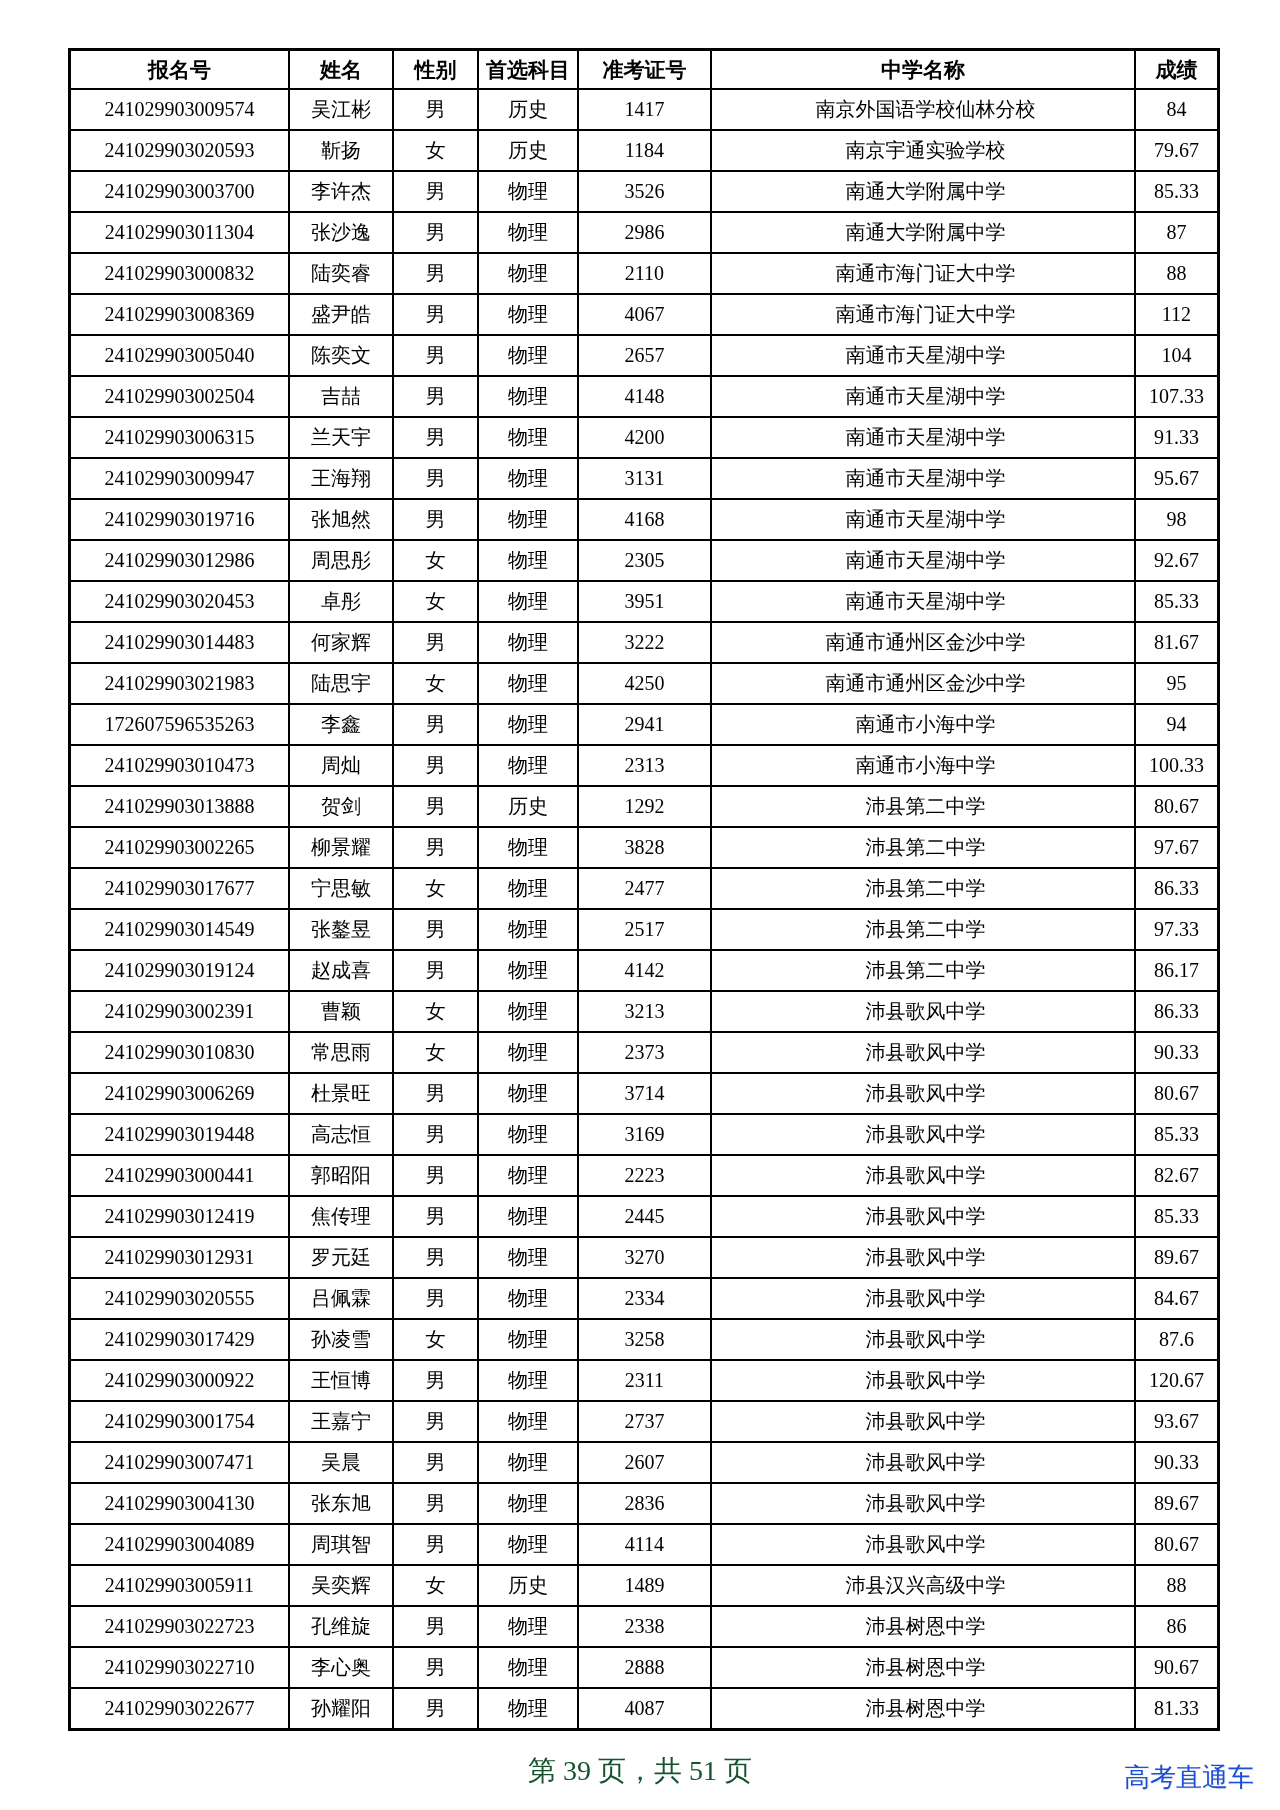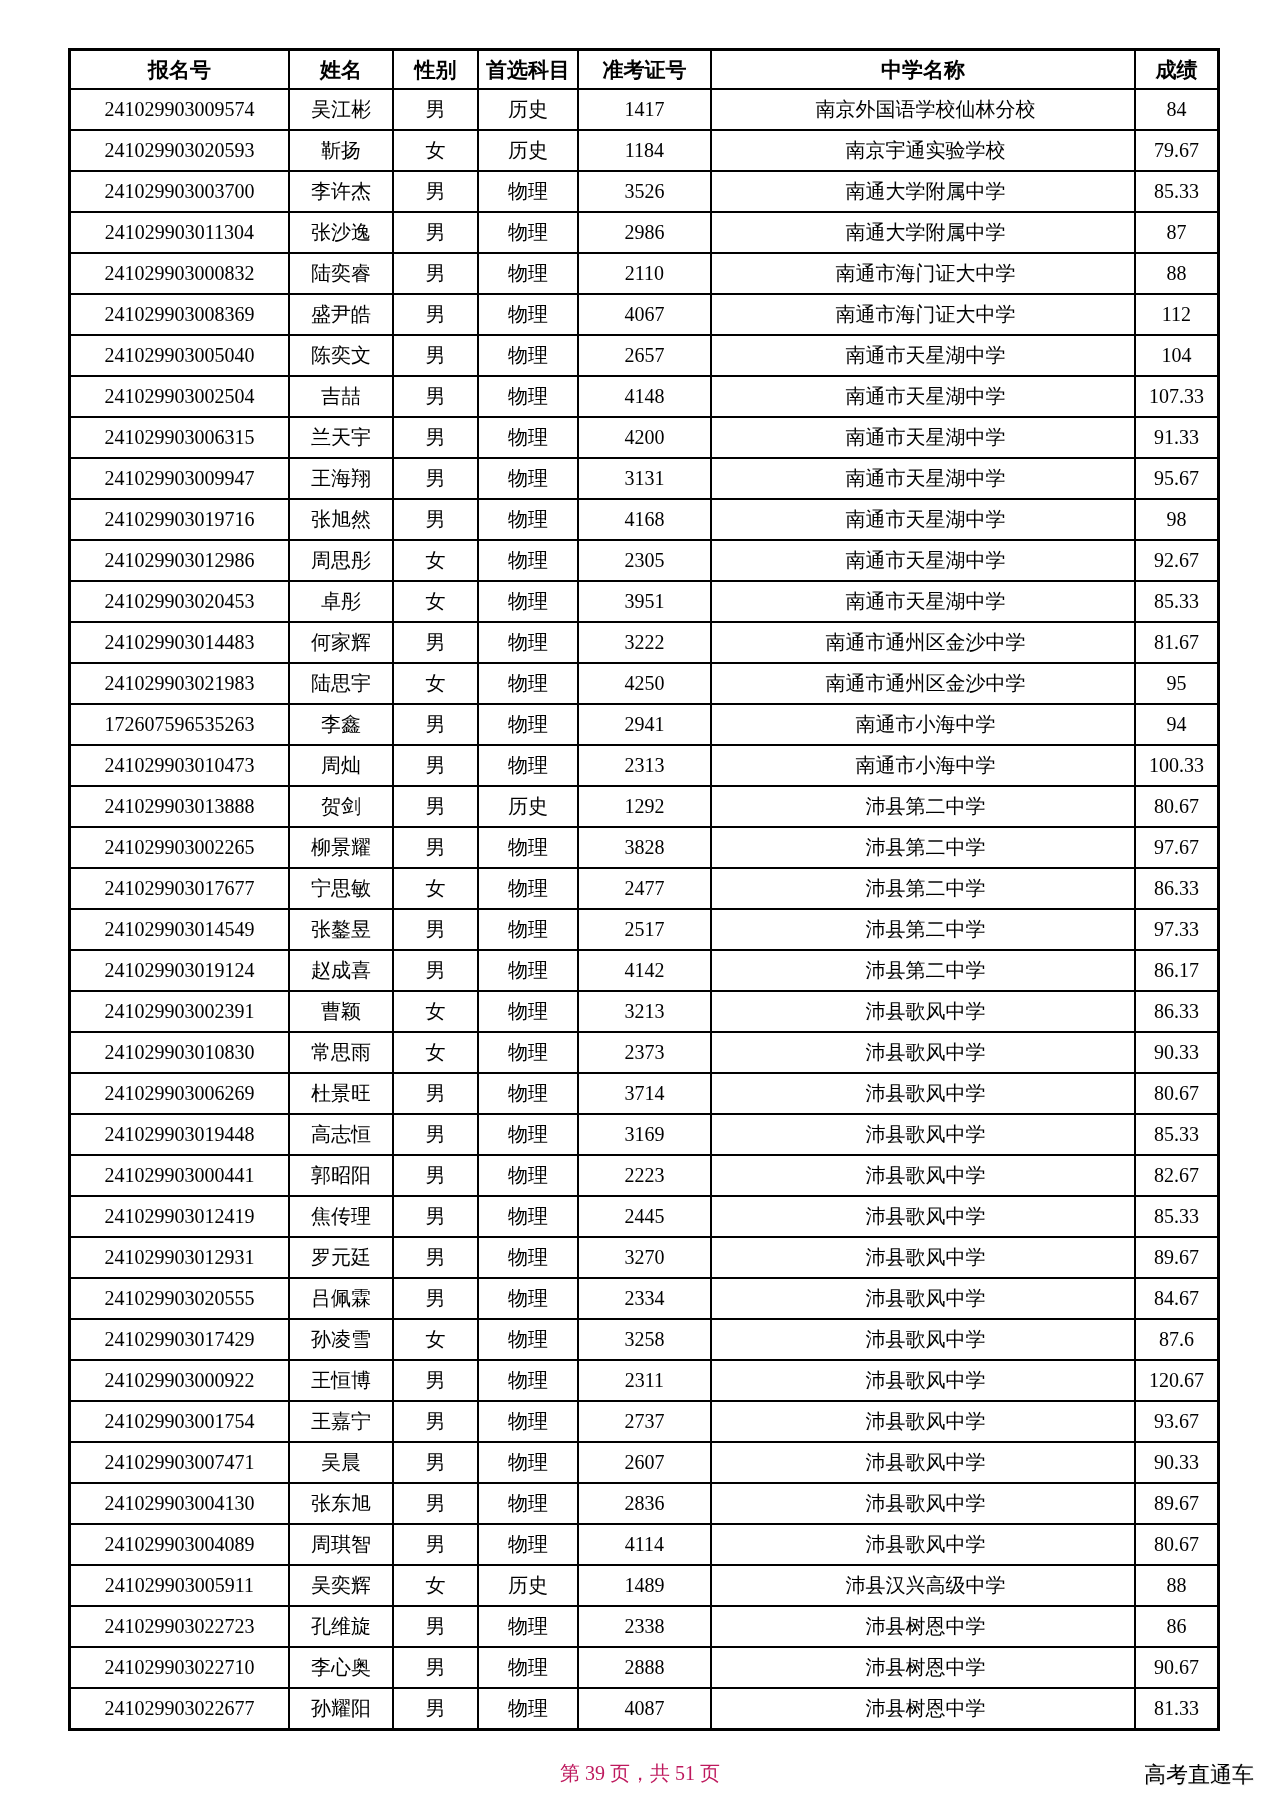--- a/index.html
+++ b/index.html
@@ -48,30 +48,29 @@
   .col6{width:81px;}
   .score-table tbody td.col5{
     text-align:center;
     padding-left:5px;
   }
   .page-footer{
     position:absolute;
     left:0;right:0;
     top:1752px;
     text-align:center;
-    font-size:20px;
-    color:#be185d;
-    margin-top:8px;
+    font-size:28px;
+    color:#14532d;
   }
   .watermark{
     position:absolute;
     right:26px;
     top:1760px;
-    font-size:22px;
-    color:#000000;
+    font-size:26px;
+    color:#1d4ed8;
     text-shadow:1px 1px 0 #efefef;
     font-family:"Liberation Sans","DejaVu Sans",sans-serif;
   }
 </style>
 </head>
 <body>
 
 <table class="score-table">
   <thead>
     <tr>

